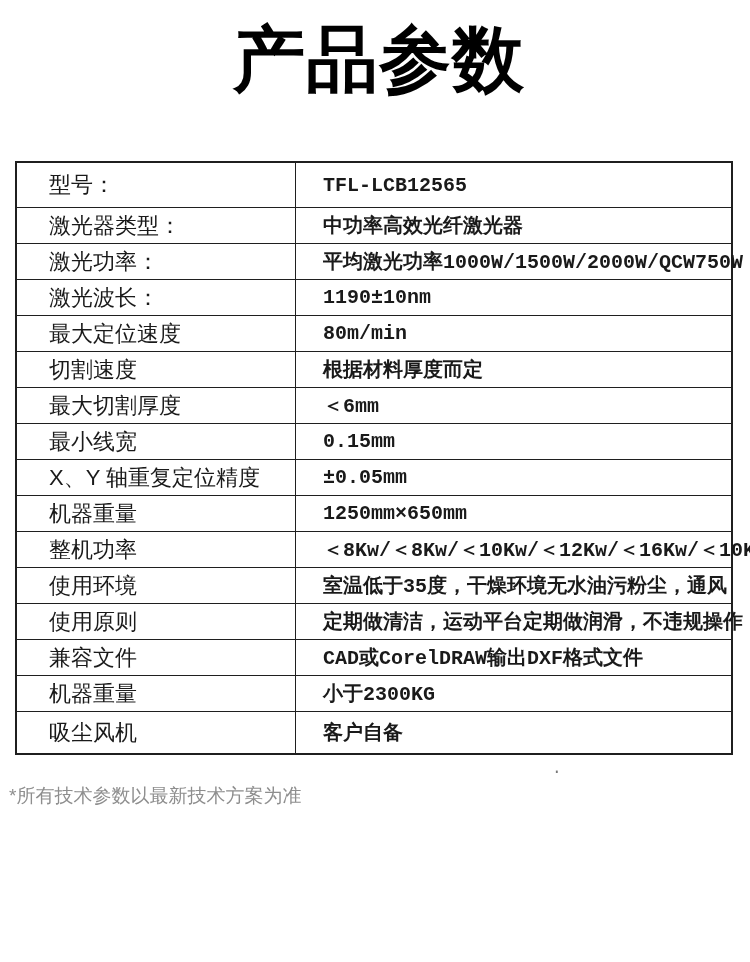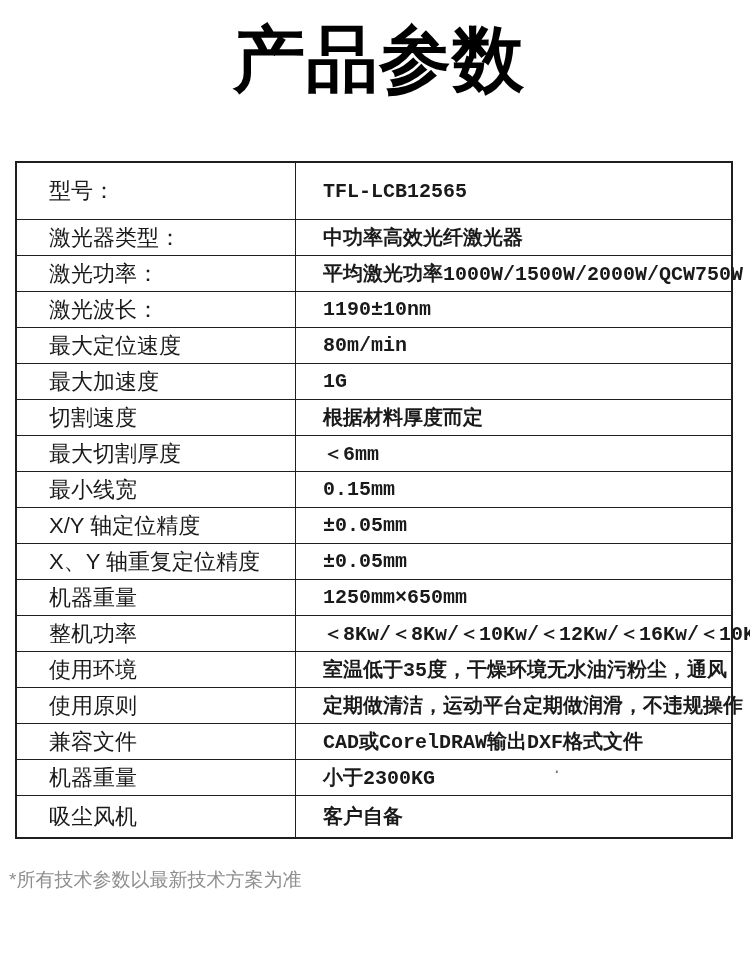--- a/index.html
+++ b/index.html
@@ -29,21 +29,21 @@
   .spec-table{
     border-collapse:collapse;table-layout:fixed;
     width:718px;margin:57px 0 0 15px;
     border:2px solid var(--table-border);
   }
   .spec-table td{
     border:1px solid var(--table-border);
     vertical-align:middle;
   }
   .spec-table tr{height:36px;}
-  .spec-table tr.first{height:58px;border-radius:11px;}
+  .spec-table tr.first{height:46px;border-radius:11px;}
   .spec-table tr.last{height:42px;}
   .label-cell{
     width:242px;padding:0 4px 0 32px;
     font-size:22px;color:var(--label-text);
     white-space:nowrap;
   }
   .value-cell{
     padding:0 4px 0 27px;
     font-size:20px;color:var(--value-text);
     font-family:"Liberation Mono","Liberation Sans",monospace;
@@ -87,44 +87,36 @@
   <tr>
     <td class="label-cell">激光波长：</td>
     <td class="value-cell">1190±10nm</td>
   </tr>
 
   <tr>
     <td class="label-cell">最大定位速度</td>
     <td class="value-cell">80m/min</td>
   </tr>
 
-  <tr>
-    <td class="label-cell">最大加速度</td>
-    <td class="value-cell">1G</td>
-  </tr>
 
   <tr>
     <td class="label-cell">切割速度</td>
     <td class="value-cell">根据材料厚度而定</td>
   </tr>
 
   <tr>
     <td class="label-cell">最大切割厚度</td>
     <td class="value-cell">＜6mm</td>
   </tr>
 
   <tr>
     <td class="label-cell">最小线宽</td>
     <td class="value-cell">0.15mm</td>
   </tr>
 
-  <tr>
-    <td class="label-cell">X/Y 轴定位精度</td>
-    <td class="value-cell">±0.05mm</td>
-  </tr>
 
   <tr>
     <td class="label-cell">X、Y 轴重复定位精度</td>
     <td class="value-cell">±0.05mm</td>
   </tr>
 
   <tr>
     <td class="label-cell">机器重量</td>
     <td class="value-cell">1250mm×650mm</td>
   </tr>

